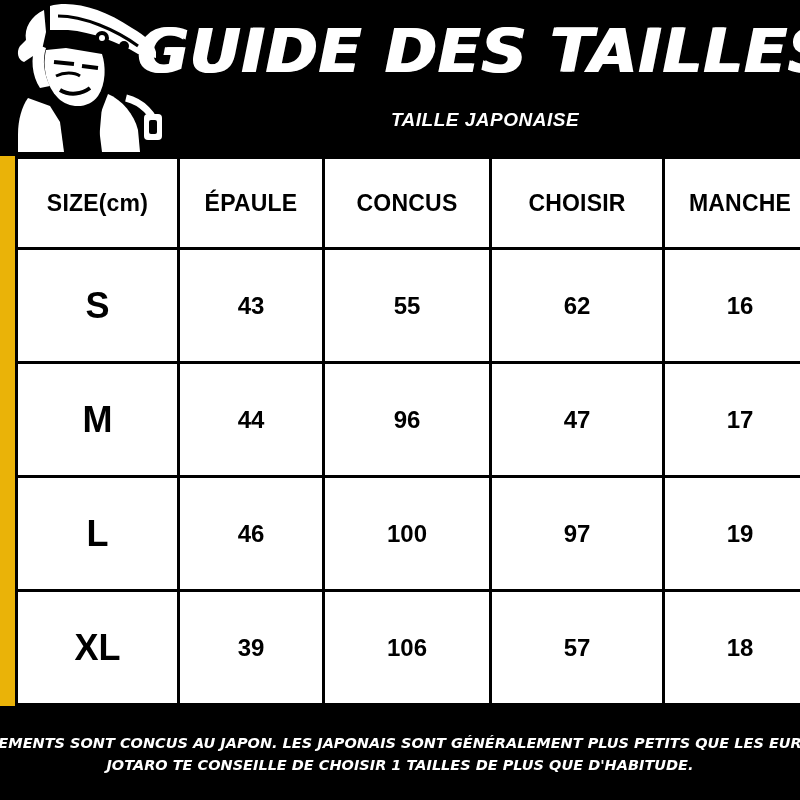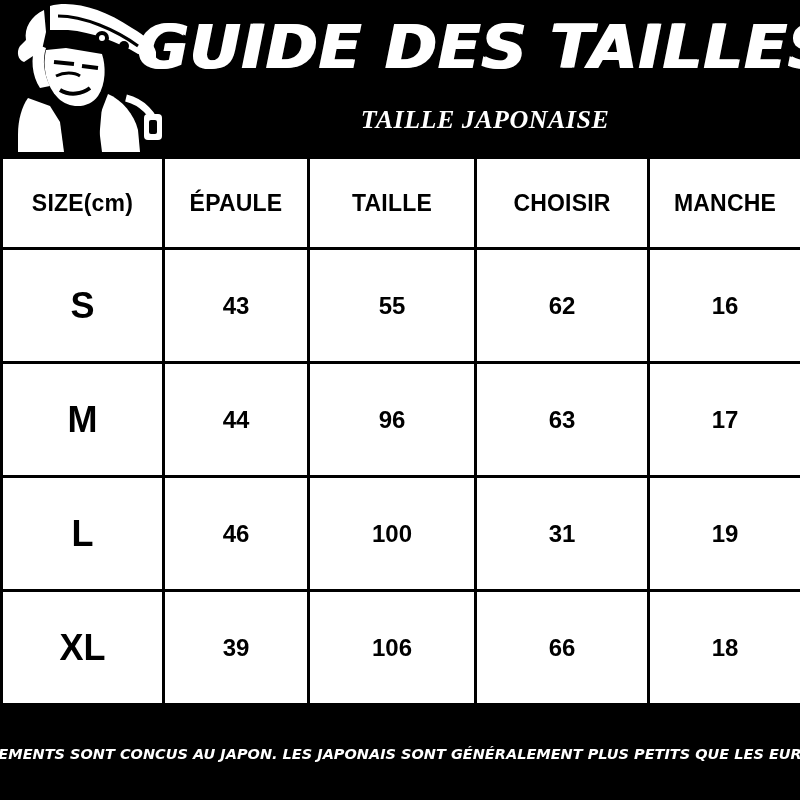--- a/index.html
+++ b/index.html
@@ -54,40 +54,41 @@
     font-size: 60px;
     line-height: 1;
     letter-spacing: 1px;
     color: #ffffff;
     white-space: nowrap;
     transform: scaleX(1.04);
     text-shadow: 2px 0 0 #fff;
   }
   .subtitle {
     margin-top: 28px;
-    font-family: Liberation Serif, serif;
+    font-family: Liberation Sans, sans-serif;
     font-weight: 700;
     font-style: italic;
-    font-size: 26px;
+    font-size: 19px;
     letter-spacing: 0.5px;
     color: #ffffff;
     white-space: nowrap;
   }
 
   
   .table-wrap {
     position: absolute;
     left: 0;
     top: 152px;
     width: 755px;
     height: 558px;
     background: #eab308;
     border-top: 4px solid #000;
     border-bottom: 4px solid #000;
     box-sizing: border-box;
+    padding-left: 15px;
   }
   table.size-table {
     width: 100%;
     height: 100%;
     border-collapse: collapse;
     table-layout: fixed;
   }
   table.size-table td, table.size-table th {
     border: 3px solid #000000;
     text-align: center;
@@ -191,55 +192,56 @@
         <col class="c0">
           <col class="c1">
           <col class="c2">
           <col class="c3">
           <col class="c4">
       </colgroup>
       <thead>
         <tr class="head-row">
           <th>SIZE(cm)</th>
           <th>ÉPAULE</th>
-          <th>TAILLE</th>
+          <th>CONCUS</th>
           <th>CHOISIR</th>
           <th>MANCHE</th>
         </tr>
       </thead>
       <tbody>
         <tr class="body-row">
           <td class="size-cell">S</td>
           <td>43</td>
           <td>55</td>
           <td>62</td>
           <td>16</td>
         </tr>
         <tr class="body-row">
           <td class="size-cell">M</td>
           <td>44</td>
           <td>96</td>
-          <td>63</td>
+          <td>47</td>
           <td>17</td>
         </tr>
         <tr class="body-row">
           <td class="size-cell">L</td>
           <td>46</td>
           <td>100</td>
-          <td>31</td>
+          <td>97</td>
           <td>19</td>
         </tr>
         <tr class="body-row">
           <td class="size-cell">XL</td>
           <td>39</td>
           <td>106</td>
-          <td>66</td>
+          <td>57</td>
           <td>18</td>
         </tr>
       </tbody>
     </table>
   </div>
 
   <div class="footer">
     <div class="footer-line">NOS VÊTEMENTS SONT CONCUS AU JAPON. LES JAPONAIS SONT GÉNÉRALEMENT PLUS PETITS QUE LES EUROPÉENS.</div>
+    <div class="footer-line second">JOTARO TE CONSEILLE DE CHOISIR 1 TAILLES DE PLUS QUE D'HABITUDE.</div>
   </div>
 
 </div>
 
 </body></html>

